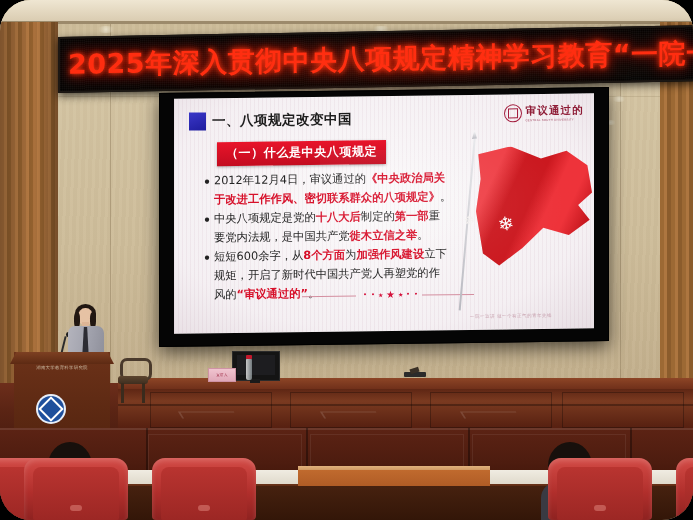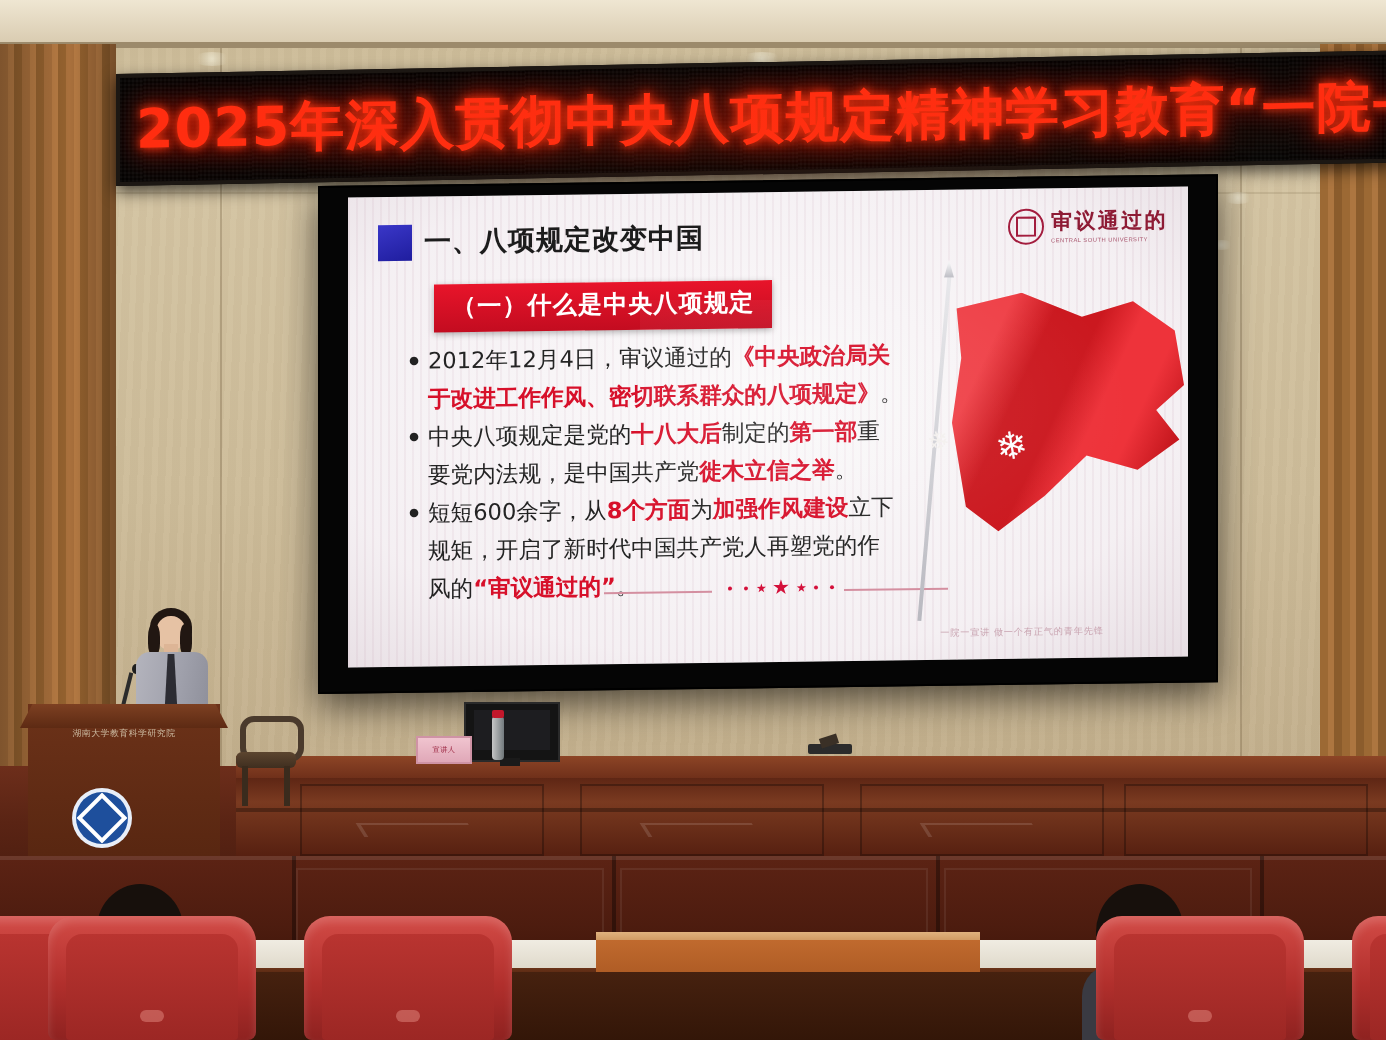--- a/index.html
+++ b/index.html
@@ -1,17 +1,17 @@
 <!DOCTYPE html>
 <html><head>
 <meta charset="utf-8">
 <style>
   html,body{margin:0;padding:0;background:#000;}
   body{width:693px;height:520px;overflow:hidden;font-family:"Liberation Sans","DejaVu Sans",sans-serif;}
-  #scene{position:relative;width:693px;height:520px;overflow:hidden;background:#cdbd9c;}
+  #scene{position:relative;width:693px;height:520px;overflow:hidden;background:#cdbd9c;border-radius:31px;}
 
   
   .wall{position:absolute;left:0;top:0;width:693px;height:445px;
     background:linear-gradient(180deg,#c9b894 0%,#d4c4a2 18%,#cdbc99 55%,#bda986 100%);}
   .wall-grain{position:absolute;left:0;top:0;width:693px;height:445px;opacity:.25;
     background:repeating-linear-gradient(92deg,rgba(255,255,255,.13) 0 3px,rgba(0,0,0,.06) 3px 7px);}
   .ceiling{position:absolute;left:0;top:0;width:693px;height:22px;
     background:linear-gradient(180deg,#efe6d2,#d9cbb0);}
   .ceiling-edge{position:absolute;left:0;top:21px;width:693px;height:3px;background:#9c8a6b;}
 

